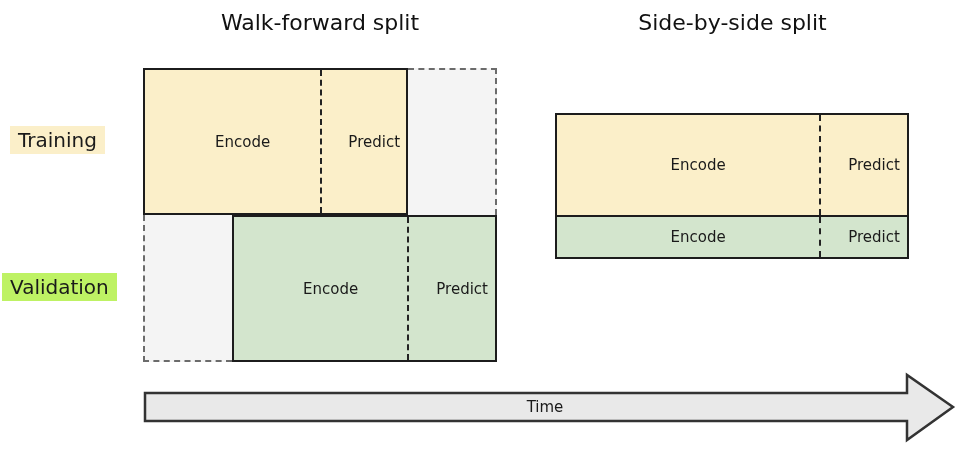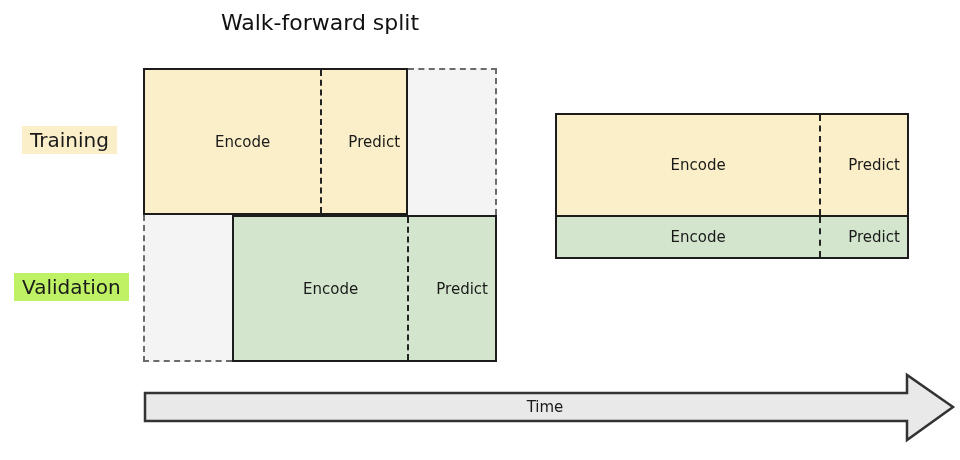--- a/index.html
+++ b/index.html
@@ -25,21 +25,20 @@
     white-space: nowrap;
   }
   #title-wf  { left: 143px; width: 354px; }
   #title-sbs { left: 555px; width: 355px; }
 
   .row-label {
     position: absolute;
     font-size: 20px;
     padding: 2px 8px;
     white-space: nowrap;
-    margin-left: 12px;
   }
   #label-training   { left: 10px; top: 126px; background: #FBEFC9; }
   #label-validation { left: 2px;  top: 273px; background: #bef264; }
 
   .box {
     position: absolute;
     display: flex;
     box-sizing: border-box;
     border: 2px solid #1C1C1C;
     font-size: 15px;
@@ -97,20 +96,21 @@
     font-size: 15px;
     fill: #1a1a1a;
   }
 </style>
 </head>
 <body>
 
 <div id="canvas">
 
   <div class="title" id="title-wf">Walk-forward split</div>
+  <div class="title" id="title-sbs">Side-by-side split</div>
 
   <div class="row-label" id="label-training">Training</div>
   <div class="row-label" id="label-validation">Validation</div>
 
   <div class="box fill-train" id="wf-train-box">
     <div class="seg encode">Encode</div>
     <div class="seg predict">Predict</div>
   </div>
   <div class="placeholder" id="wf-train-future"></div>
 

